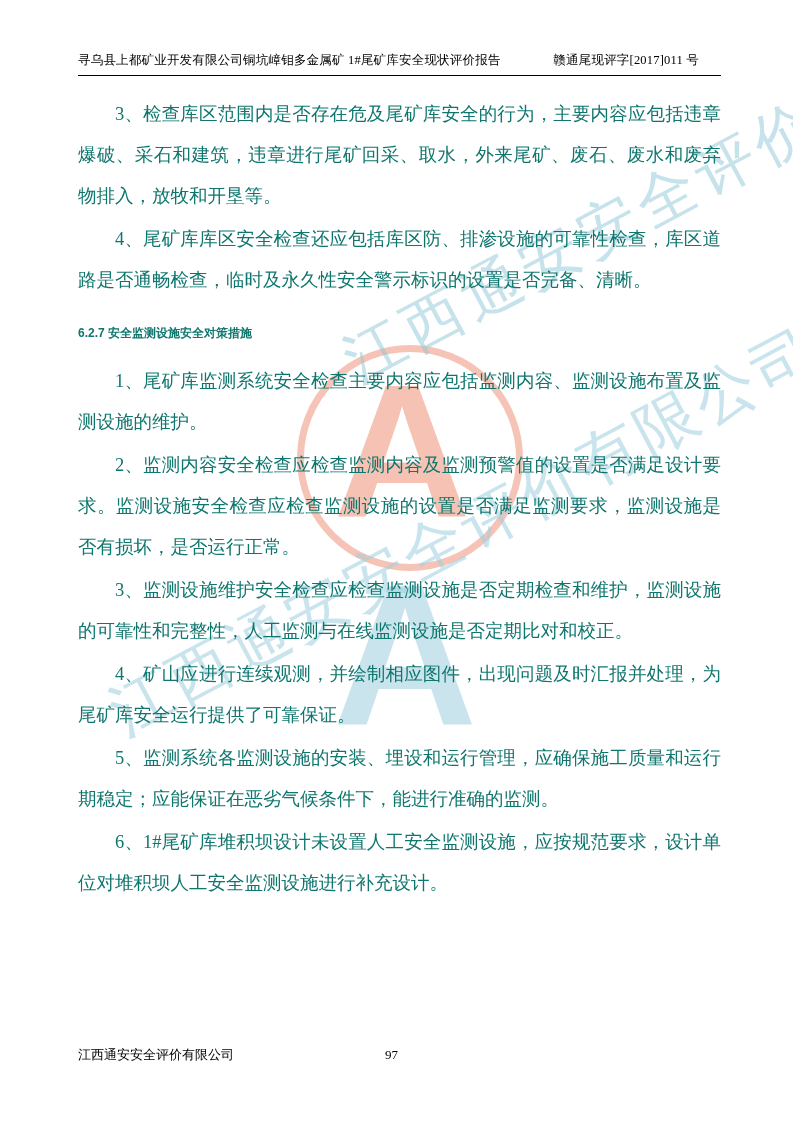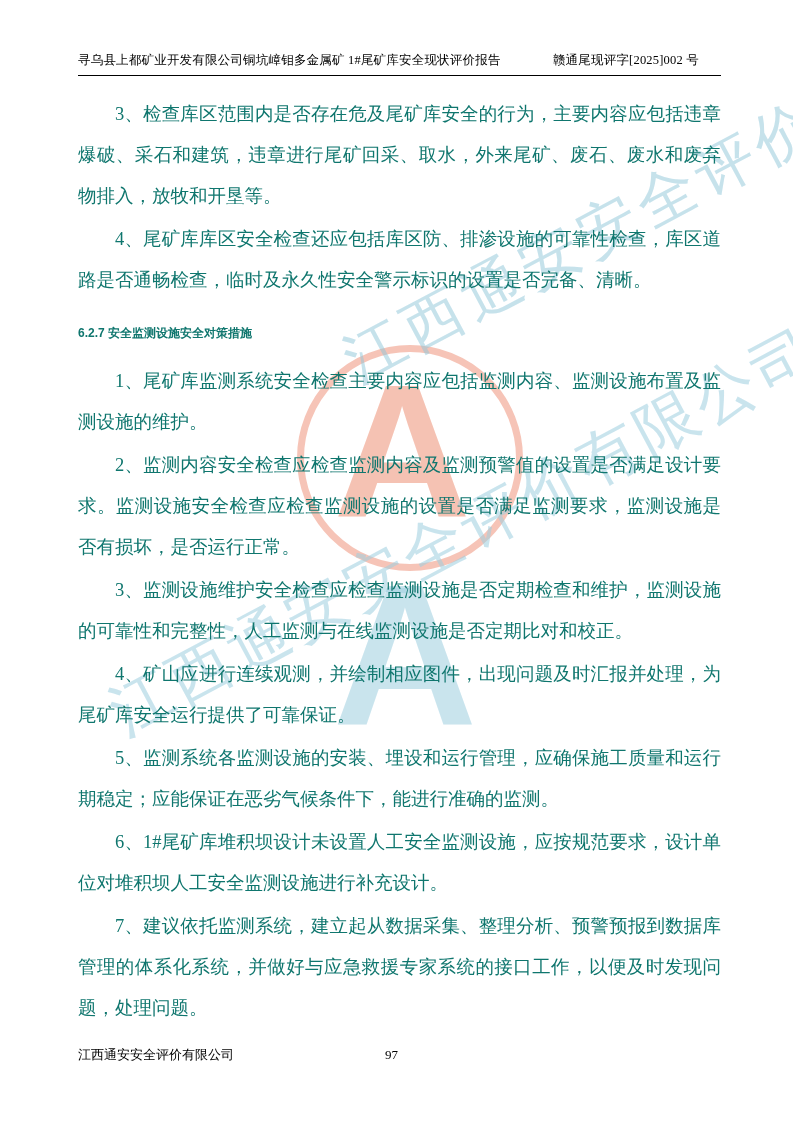--- a/index.html
+++ b/index.html
@@ -174,37 +174,36 @@
     <div class="wm-A">A</div>
     <div class="wm-A2">A</div>
     <div class="wm-text-1">江西通安安全评价有限公司</div>
     <div class="wm-text-2">江西通安安全评价有限公司</div>
   </div>
 
   <div class="content">
 
     <div class="header">
       <div class="header-left">寻乌县上都矿业开发有限公司铜坑嶂钼多金属矿 1#尾矿库安全现状评价报告</div>
-      <div class="header-right">赣通尾现评字[2025]002 号</div>
+      <div class="header-right">赣通尾现评字[2017]011 号</div>
     </div>
     <hr class="hrule">
 
     <div class="body-text">
       <p class="para">3、检查库区范围内是否存在危及尾矿库安全的行为，主要内容应包括违章爆破、采石和建筑，违章进行尾矿回采、取水，外来尾矿、废石、废水和废弃物排入，放牧和开垦等。</p>
       <p class="para">4、尾矿库库区安全检查还应包括库区防、排渗设施的可靠性检查，库区道路是否通畅检查，临时及永久性安全警示标识的设置是否完备、清晰。</p>
 
       <h2 class="section">6.2.7 安全监测设施安全对策措施</h2>
 
       <p class="para">1、尾矿库监测系统安全检查主要内容应包括监测内容、监测设施布置及监测设施的维护。</p>
       <p class="para">2、监测内容安全检查应检查监测内容及监测预警值的设置是否满足设计要求。监测设施安全检查应检查监测设施的设置是否满足监测要求，监测设施是否有损坏，是否运行正常。</p>
       <p class="para">3、监测设施维护安全检查应检查监测设施是否定期检查和维护，监测设施的可靠性和完整性，人工监测与在线监测设施是否定期比对和校正。</p>
       <p class="para">4、矿山应进行连续观测，并绘制相应图件，出现问题及时汇报并处理，为尾矿库安全运行提供了可靠保证。</p>
       <p class="para">5、监测系统各监测设施的安装、埋设和运行管理，应确保施工质量和运行期稳定；应能保证在恶劣气候条件下，能进行准确的监测。</p>
       <p class="para">6、1#尾矿库堆积坝设计未设置人工安全监测设施，应按规范要求，设计单位对堆积坝人工安全监测设施进行补充设计。</p>
-      <p class="para">7、建议依托监测系统，建立起从数据采集、整理分析、预警预报到数据库管理的体系化系统，并做好与应急救援专家系统的接口工作，以便及时发现问题，处理问题。</p>
     </div>
   </div>
 
   <div class="footer">
     <div class="footer-inner">
       <div class="footer-left">江西通安安全评价有限公司</div>
       <div class="footer-page">97</div>
     </div>
   </div>
 

